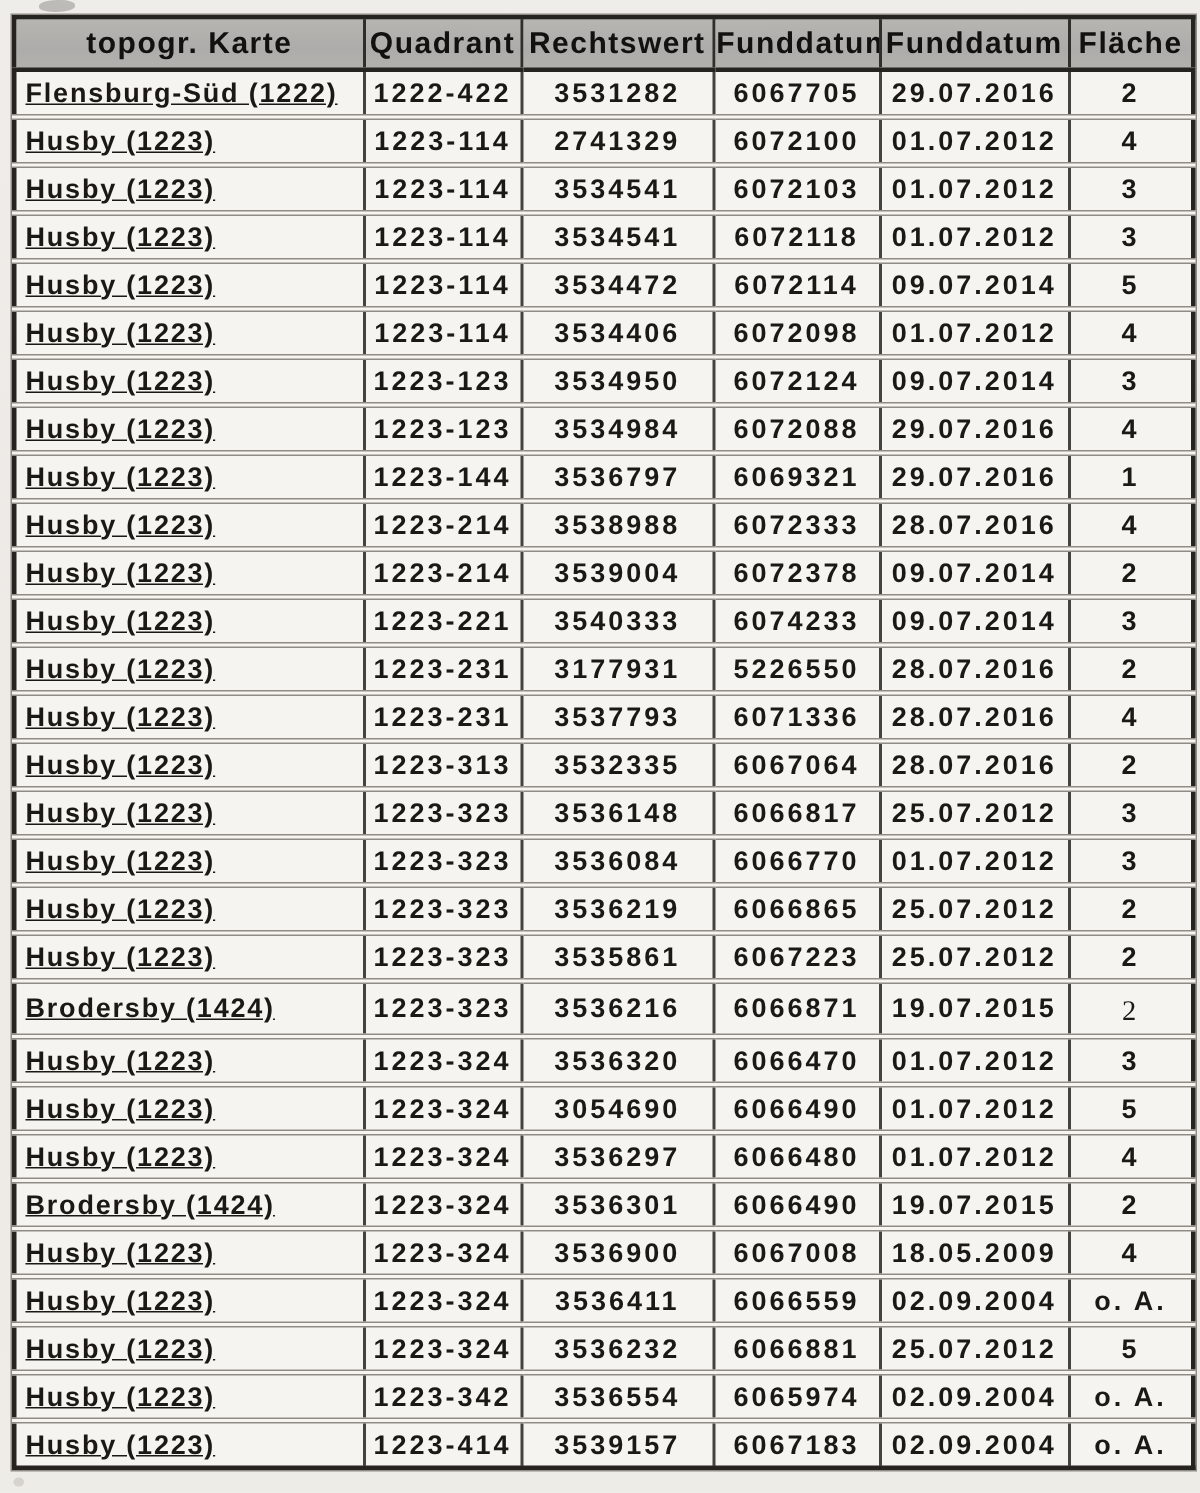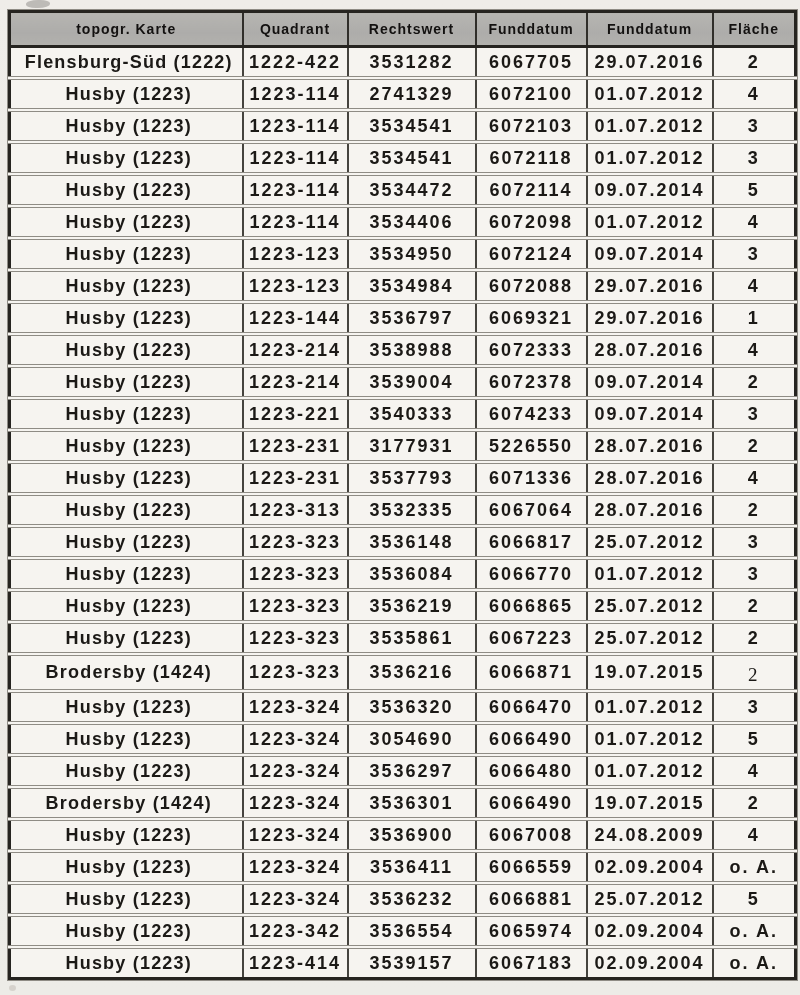--- a/index.html
+++ b/index.html
@@ -43,21 +43,21 @@
     border-collapse: collapse;
     background: #f6f4f0;
     border: 3px solid #262420;
     box-shadow: 0 0 0 1px #8f8c85;
   }
   th {
     height: 32px;
     background: #b1b0ac;
     background: linear-gradient(180deg, #b6b5b1 0%, #adacaa 60%, #b2b1ad 100%);
     color: #131110;
-    font-size: 14px;
+    font-size: 20px;
     font-weight: bold;
     letter-spacing: 1px;
     text-align: center;
     vertical-align: middle;
     border-left: 2px solid #302e2a;
     border-bottom: 3px solid #262420;
     padding: 0 1px;
     white-space: nowrap;
     overflow: hidden;
   }
@@ -73,23 +73,24 @@
     border-left: 2px solid #45433e;
     border-top: 4px double #8f8c85;
     padding: 0 1px;
     white-space: nowrap;
     overflow: hidden;
     background: #f6f4f0;
   }
   td:first-child { border-left: none; }
   tbody tr:first-child td { border-top: none; }
   td.col-name {
-    text-align: center;
+    text-align: left;
     padding-left: 6px;
     letter-spacing: 1.2px;
+    text-decoration: underline;
   }
   td.light-num {
     font-family: "Liberation Serif", serif;
     font-weight: normal;
     font-size: 19px;
     padding-top: 5px;
   }
 </style>
 </head>
 <body>
@@ -308,21 +309,21 @@
           <td>3536301</td>
           <td>6066490</td>
           <td>19.07.2015</td>
           <td>2</td>
         </tr>
         <tr>
           <td class="col-name">Husby (1223)</td>
           <td>1223-324</td>
           <td>3536900</td>
           <td>6067008</td>
-          <td>24.08.2009</td>
+          <td>18.05.2009</td>
           <td>4</td>
         </tr>
         <tr>
           <td class="col-name">Husby (1223)</td>
           <td>1223-324</td>
           <td>3536411</td>
           <td>6066559</td>
           <td>02.09.2004</td>
           <td>o. A.</td>
         </tr>

